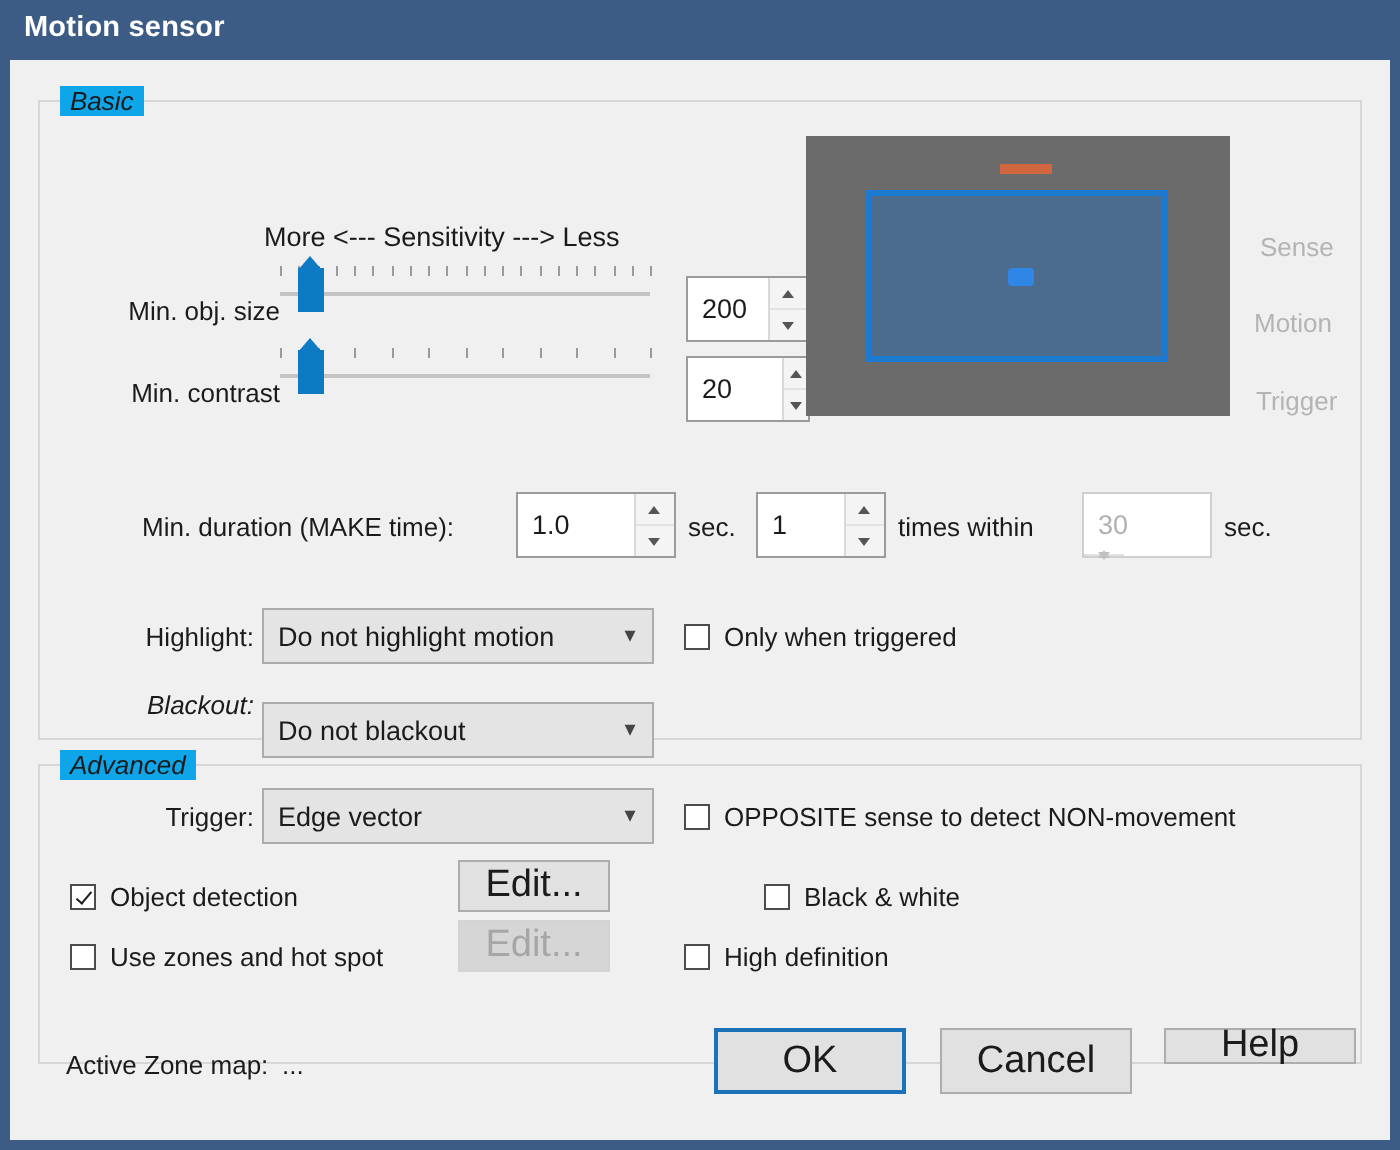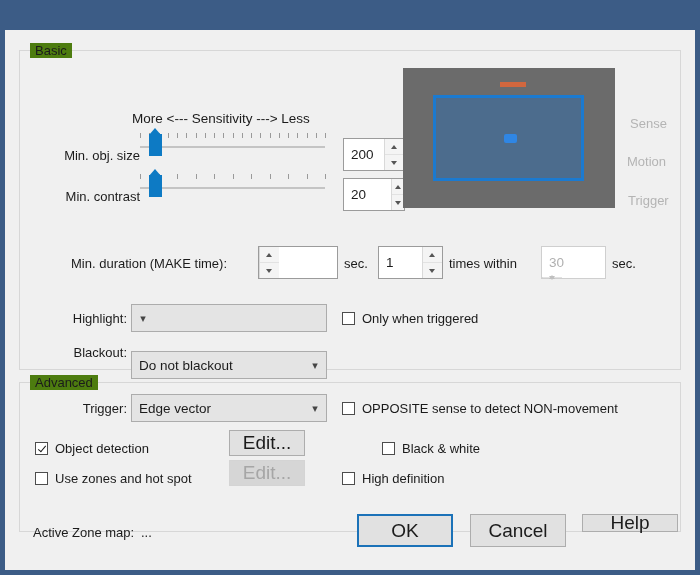--- a/index.html
+++ b/index.html
@@ -54,24 +54,25 @@
   
   .groupbox {
     position: absolute;
     border: 1px solid #d7d7d7;
     box-sizing: border-box;
   }
   .group-label {
     position: absolute;
     top: -8px;
     left: 10px;
-    background: #4d7c0f;
+    background: #0ea5e9;
     padding: 0 5px;
     font-size: 13px;
     color: #1b1b1b;
+    font-style: italic;
   }
   #group-basic    { left: 14px; top: 20px;  width: 662px; height: 320px; }
   #group-advanced { left: 14px; top: 352px; width: 662px; height: 150px; }
 
   
   .lbl {
     position: absolute;
     font-size: 13px;
     color: #1b1b1b;
     white-space: nowrap;
@@ -272,20 +273,23 @@
     width: 13px; height: 9px;
     background: #2f86e4;
     border-radius: 2px;
   }
 </style>
 </head>
 <body>
 
 <div class="window">
 
+  <div class="titlebar">
+    <div class="titlebar-text">Motion sensor</div>
+  </div>
 
   <div class="client">
 
     <div class="groupbox" id="group-basic">
       <div class="group-label">Basic</div>
     </div>
 
     <div class="lbl" style="left:127px; top:81px; font-size:13.5px;">More &lt;--- Sensitivity ---&gt; Less</div>
 
     <div class="lbl" style="left:30px; top:118px; width:105px; text-align:right;">Min. obj. size</div>
@@ -354,20 +358,21 @@
       <div class="orange-bar"></div>
       <div class="zone"></div>
       <div class="center-dot"></div>
     </div>
     <div class="lbl dim" style="left:625px; top:86px;">Sense</div>
     <div class="lbl dim" style="left:622px; top:124px;">Motion</div>
     <div class="lbl dim" style="left:623px; top:163px;">Trigger</div>
 
     <div class="lbl" style="left:66px; top:226px;">Min. duration (MAKE time):</div>
     <div class="spin" style="left:253px; top:216px; width:80px; height:33px;">
+      <div class="val">1.0</div>
       <div class="btns">
         <span class="up"></span>
         <span class="down"></span>
       </div>
     </div>
     <div class="lbl" style="left:339px; top:226px;">sec.</div>
     <div class="spin" style="left:373px; top:216px; width:65px; height:33px;">
       <div class="val">1</div>
       <div class="btns">
         <span class="up"></span>
@@ -379,28 +384,29 @@
       <div class="val">30</div>
       <div class="btns">
         <span class="up"></span>
         <span class="down"></span>
       </div>
     </div>
     <div class="lbl" style="left:607px; top:226px;">sec.</div>
 
     <div class="lbl" style="left:30px; top:281px; width:92px; text-align:right;">Highlight:</div>
     <div class="combo" style="left:126px; top:274px; width:196px; height:28px;">
+      <div class="ctext">Do not highlight motion</div>
       <div class="carrow">▾</div>
     </div>
     <div class="check" style="left:337px; top:281px;">
       <span class="box"></span>
       <span class="ctxt">Only when triggered</span>
     </div>
 
-    <div class="lbl" style="left:30px; top:315px; width:92px; text-align:right;">Blackout:</div>
+    <div class="lbl" style="left:30px; top:315px; width:92px; text-align:right;font-style:italic;">Blackout:</div>
     <div class="combo" style="left:126px; top:308px; width:196px; height:28px;margin-top:13px;">
       <div class="ctext">Do not blackout</div>
       <div class="carrow">▾</div>
     </div>
 
     <div class="groupbox" id="group-advanced">
       <div class="group-label">Advanced</div>
     </div>
 
     <div class="lbl" style="left:30px; top:371px; width:92px; text-align:right;">Trigger:</div>

